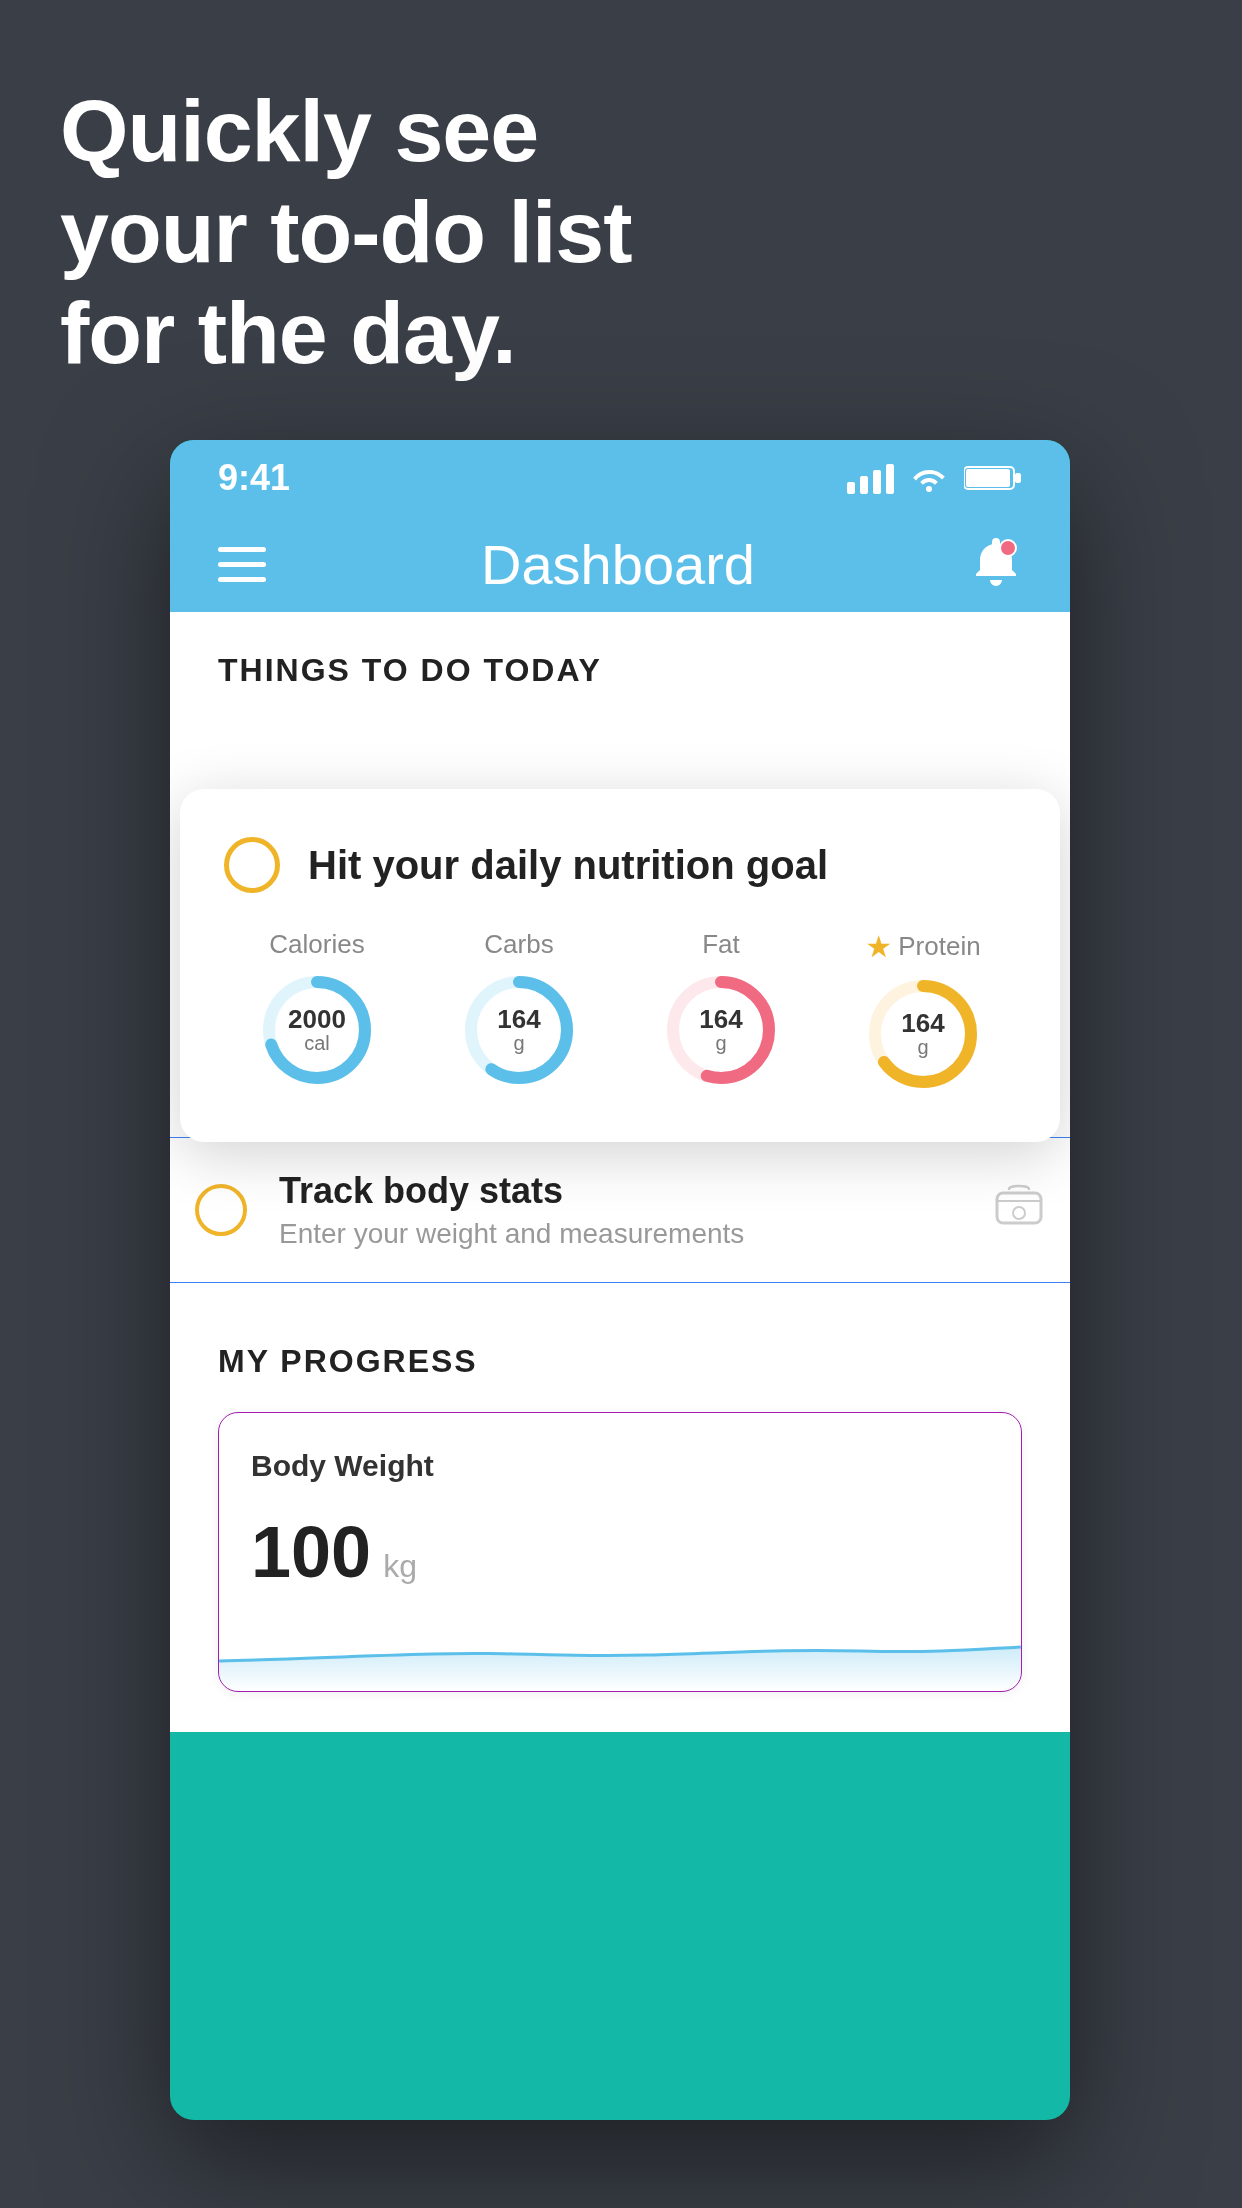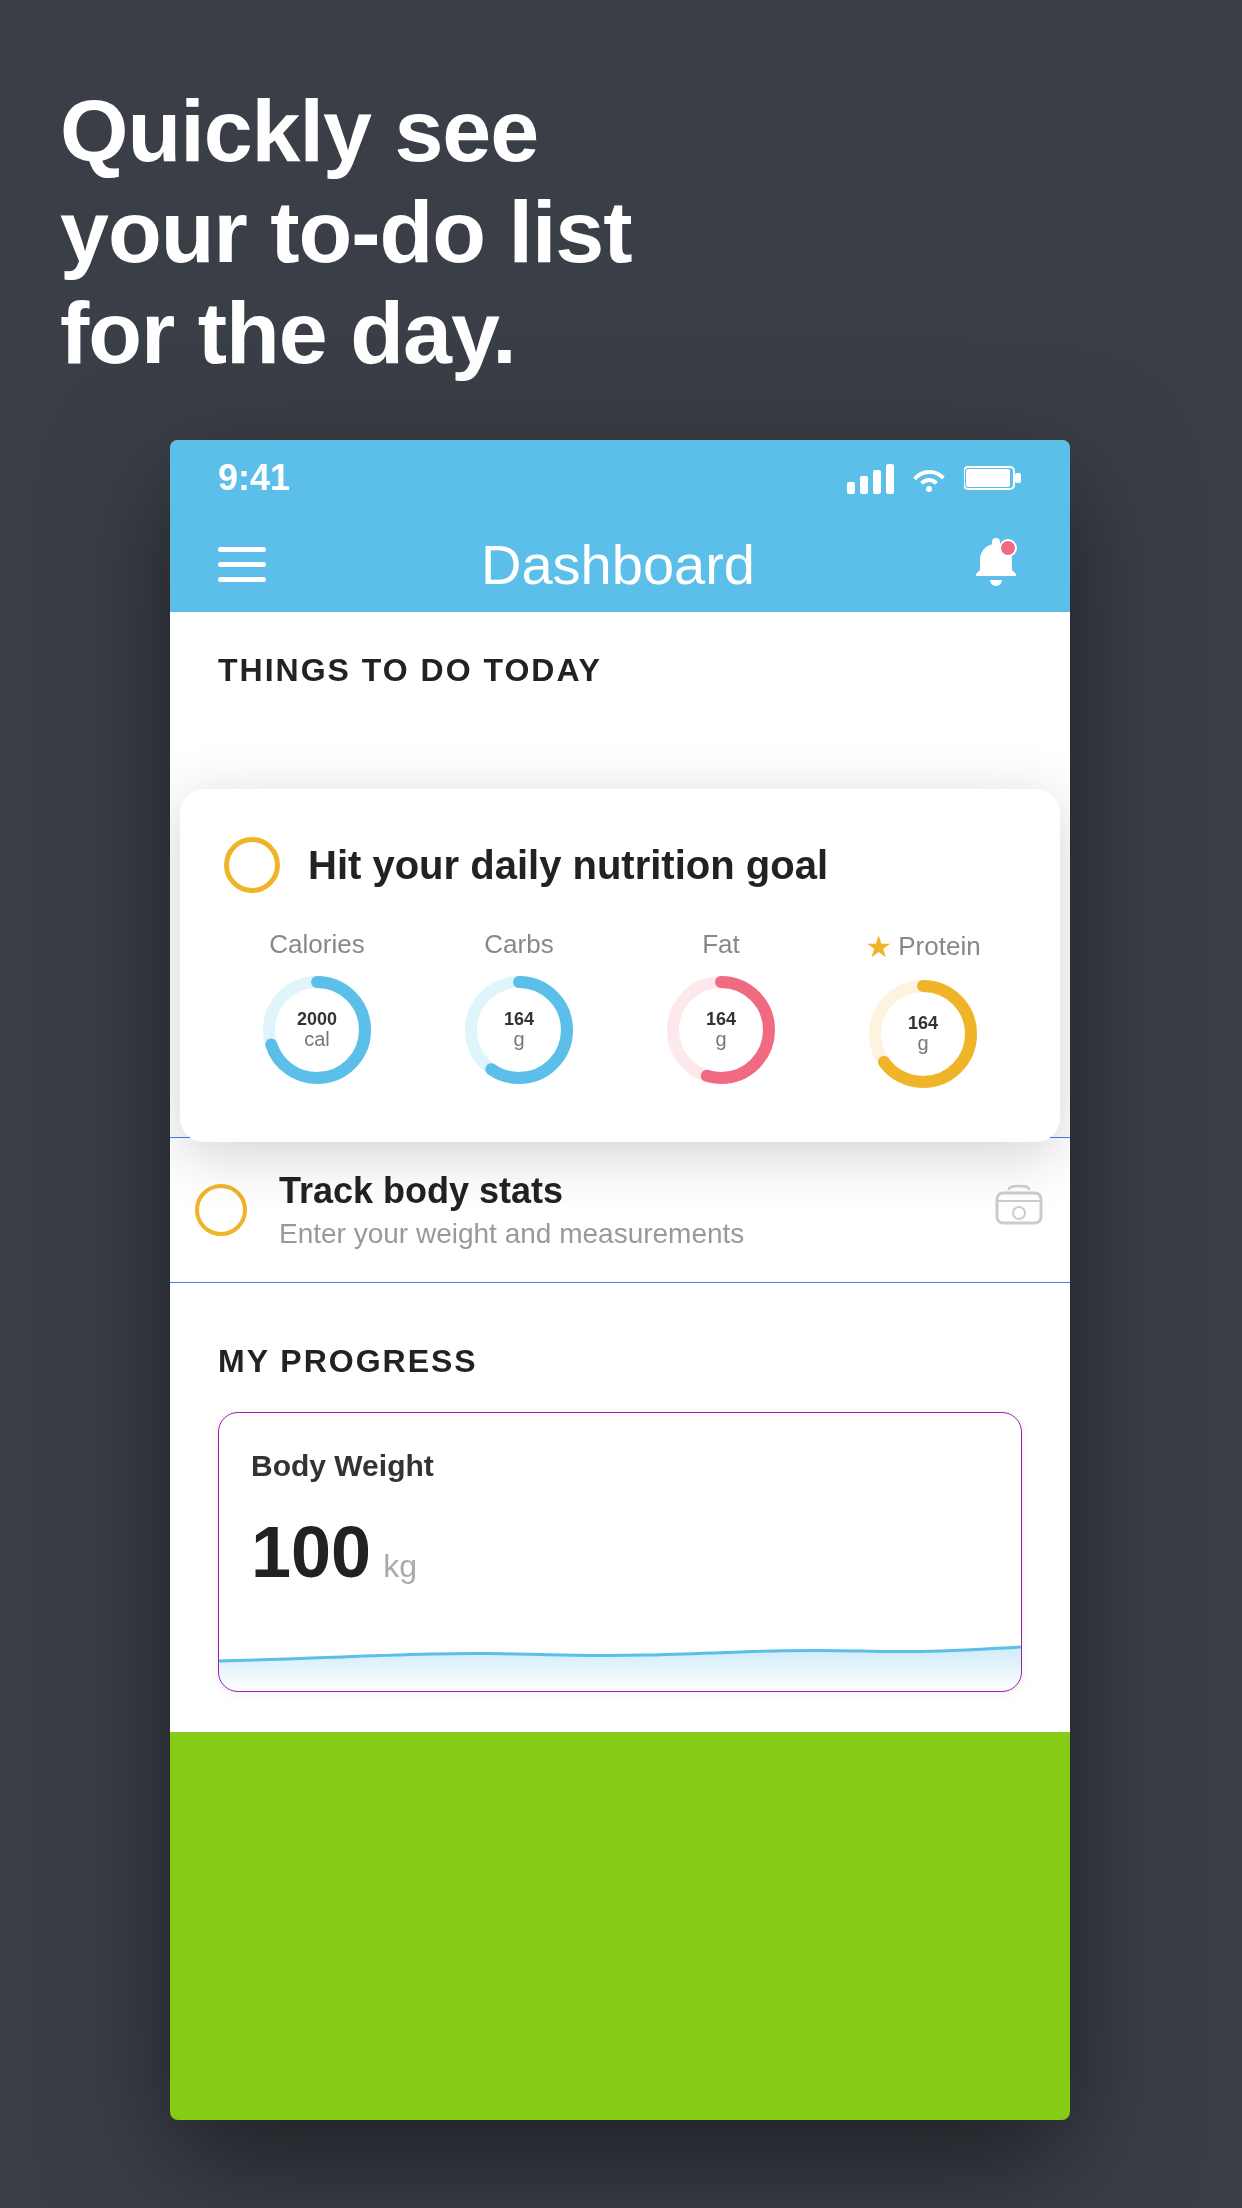--- a/index.html
+++ b/index.html
@@ -24,22 +24,22 @@
       letter-spacing: -1px;
     }
 
     
     .phone {
       position: absolute;
       top: 440px;
       left: 170px;
       width: 900px;
       height: 1680px;
-      background: #84cc16;
-      border-radius: 8px;
+      background: #14b8a6;
+      border-radius: 24px;
       overflow: hidden;
       box-shadow: 0 40px 120px rgba(0,0,0,0.5);
     }
 
     
     .status-bar {
       background: #5bbfea;
       height: 76px;
       display: flex;
       align-items: center;
@@ -164,21 +164,21 @@
       height: 120px;
     }
     .donut-center {
       position: absolute;
       top: 50%;
       left: 50%;
       transform: translate(-50%, -50%);
       text-align: center;
     }
     .donut-val {
-      font-size: 18px;
+      font-size: 26px;
       font-weight: 700;
       color: #333;
       line-height: 1;
     }
     .donut-unit {
       font-size: 20px;
       color: #777;
     }
     .star-icon {
       color: #f0b429;

